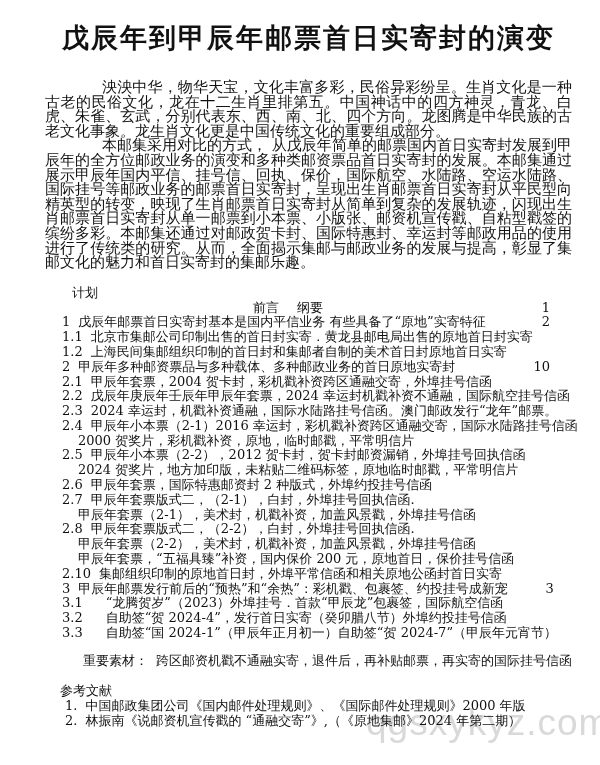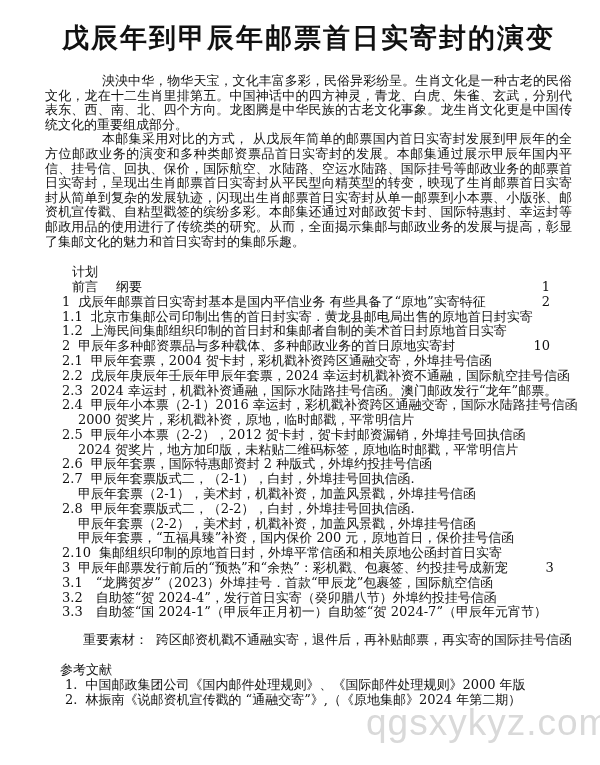--- a/index.html
+++ b/index.html
@@ -27,37 +27,37 @@
   }
   .title {
     margin:20px 0 0 0;
     text-align:center;
     font-size:27px;
     font-weight:700;
     letter-spacing:2px;
     white-space:nowrap;
   }
   .paragraphs {
-    margin-top:18px;
-    font-size:13px;
+    margin-top:24px;
+    font-size:15px;
     line-height:14.6px;
     text-align:justify;
   }
   .para { margin:0; text-indent:57px; }
 
   .plan { margin-top:16px; font-size:13px; line-height:14.8px; }
   .plan-heading { padding-left:27px; }
   .plan-row { display:flex; }
   .row-main { flex:1; padding-left:17px; white-space:nowrap; }
-  .t-front .row-main { padding-left:27px; }
+  .t-front .row-main { padding-left:27px;text-align:center; }
   .t-cont  .row-main { padding-left:33px; }
   .row-label { margin-right:8px; }
   .row-label:empty { display:none; }
   .t-front .row-label { margin-right:18px; }
-  .t-sub3  .row-label { margin-right:13px; }
+  .t-sub3  .row-label { margin-right:23px; }
   .page-num { flex:0 0 46px; text-align:right; padding-right:22px; }
 
   .key-material {
     margin-top:12px;
     padding-left:11px;
     font-size:13px;
     line-height:15px;
     white-space:nowrap;
     text-align:right;
   }

